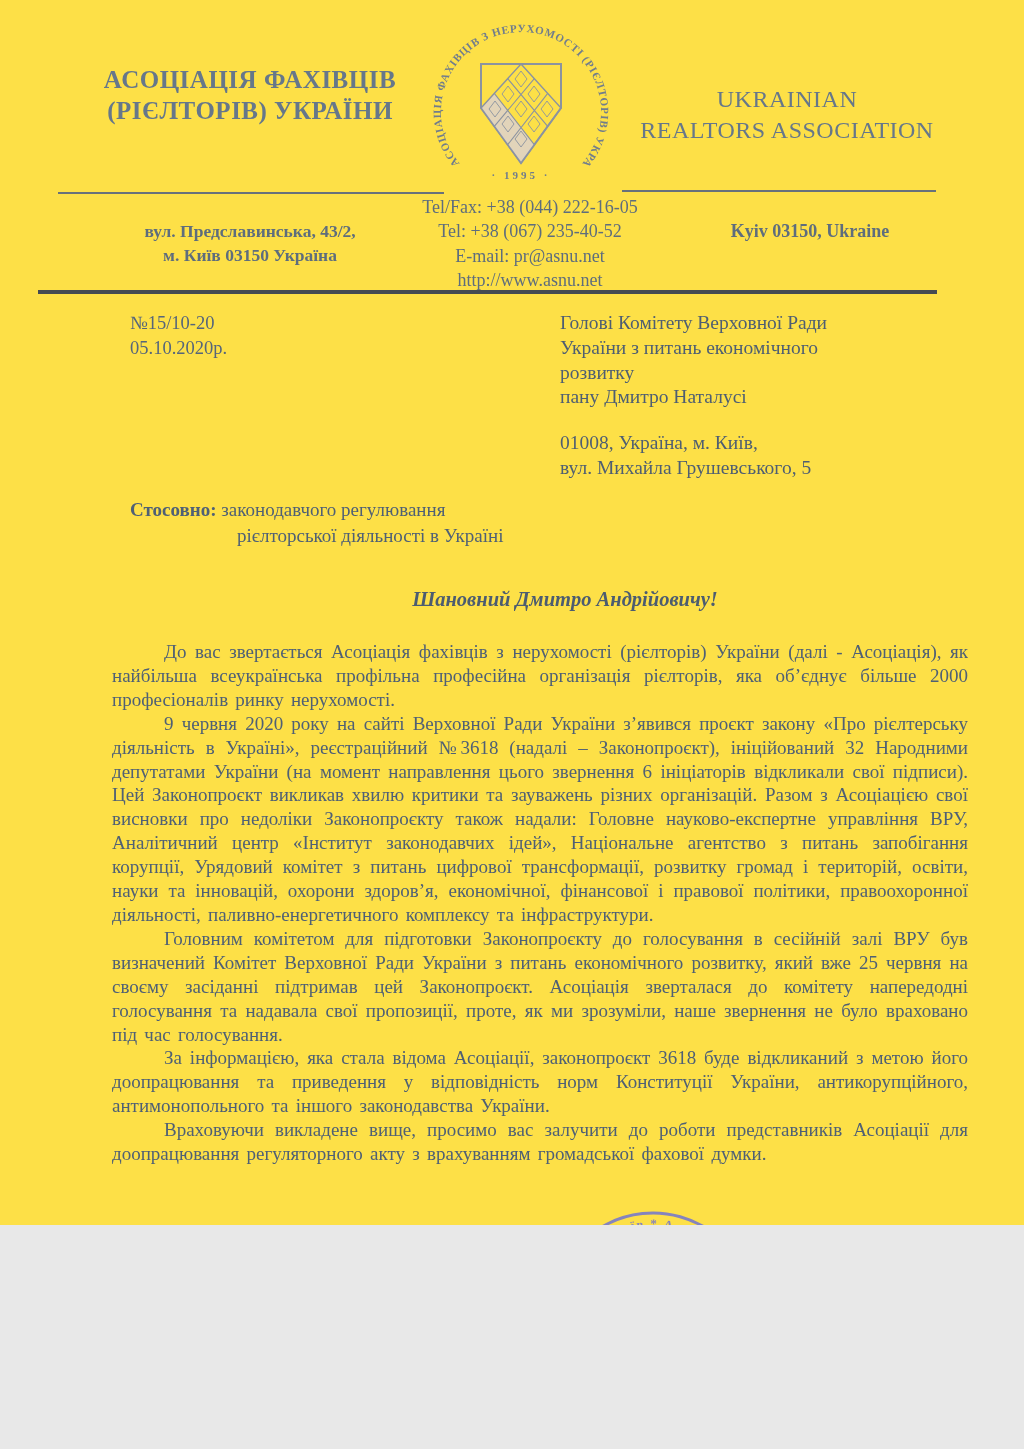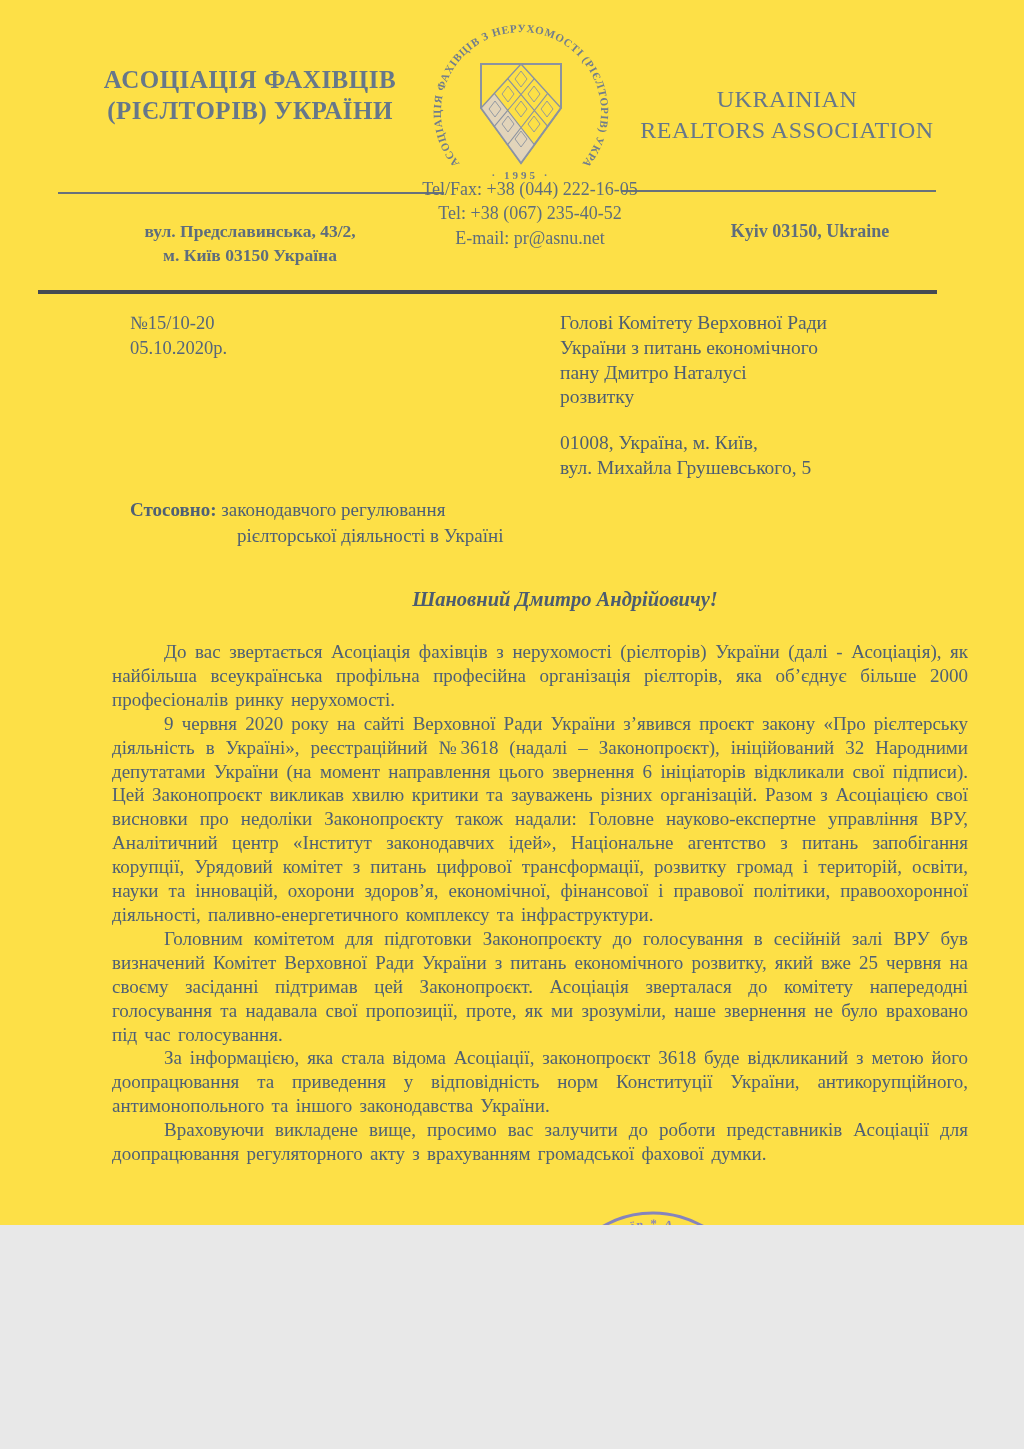--- a/index.html
+++ b/index.html
@@ -21,21 +21,21 @@
   }
   .org-en{
     left:612px;top:84px;width:350px;text-align:center;
     font-weight:normal;font-size:24px;line-height:31px;
     color:#66778a;letter-spacing:.5px;
   }
   .hline{background:#68717b;height:2px;}
   .hline-thick{background:#454b52;height:3.5px;}
   .contact{color:#5e6d7d;}
   .contact-uk{left:85px;top:219px;width:330px;text-align:center;font-weight:bold;font-size:17.5px;line-height:24px;}
-  .contact-mid{left:350px;top:177px;width:360px;text-align:center;font-size:18px;line-height:24.4px;}
+  .contact-mid{left:350px;top:195px;width:360px;text-align:center;font-size:18px;line-height:24.4px;}
   .contact-en{left:660px;top:219px;width:300px;text-align:center;font-weight:bold;font-size:18px;line-height:24px;}
   
   .ref{left:130px;top:311px;font-size:18.5px;line-height:25px;color:#55657b;}
   .recipient{left:560px;top:311px;width:390px;font-size:19.5px;line-height:24.8px;color:#4e5e72;}
   .recipient .rb{font-weight:normal;}
   .recipient .raddr{margin-top:21px;font-weight:normal;}
   .subject{left:130px;top:497px;font-size:19px;line-height:25.5px;color:#4f6075;}
   .subject .lbl{font-weight:bold;}
   .subject .l2{padding-left:107px;}
   .salutation{
@@ -108,37 +108,38 @@
   <div class="abs hline" style="left:622px;top:190px;width:314px;"></div>
 
   <div class="abs contact contact-uk">
     <div>вул. Предславинська, 43/2,</div>
     <div>м. Київ 03150 Україна</div>
   </div>
   <div class="abs contact contact-mid">
     <div>Tel/Fax: +38 (044) 222-16-05</div>
     <div>Tel: +38 (067) 235-40-52</div>
     <div>E-mail: pr@asnu.net</div>
+    <div>http://www.asnu.net</div>
   </div>
   <div class="abs contact contact-en">
     <div>Kyiv 03150, Ukraine</div>
   </div>
 
   <div class="abs hline-thick" style="left:38px;top:290px;width:899px;"></div>
 
   <div class="abs ref">
     <div>№15/10-20</div>
     <div>05.10.2020р.</div>
   </div>
 
   <div class="abs recipient">
     <div class="rb">Голові Комітету Верховної Ради</div>
     <div class="rb">України з питань економічного</div>
+    <div class="rb">розвитку</div>
     <div class="rb">пану Дмитро Наталусі</div>
-    <div class="rb">розвитку</div>
     <div class="raddr">
       <div>01008, Україна, м. Київ,</div>
       <div>вул. Михайла Грушевського, 5</div>
     </div>
   </div>
 
   <div class="abs subject">
     <div><span class="lbl">Стосовно:</span> <span>законодавчого регулювання</span></div>
     <div class="l2">рієлторської діяльності в Україні</div>
   </div>

